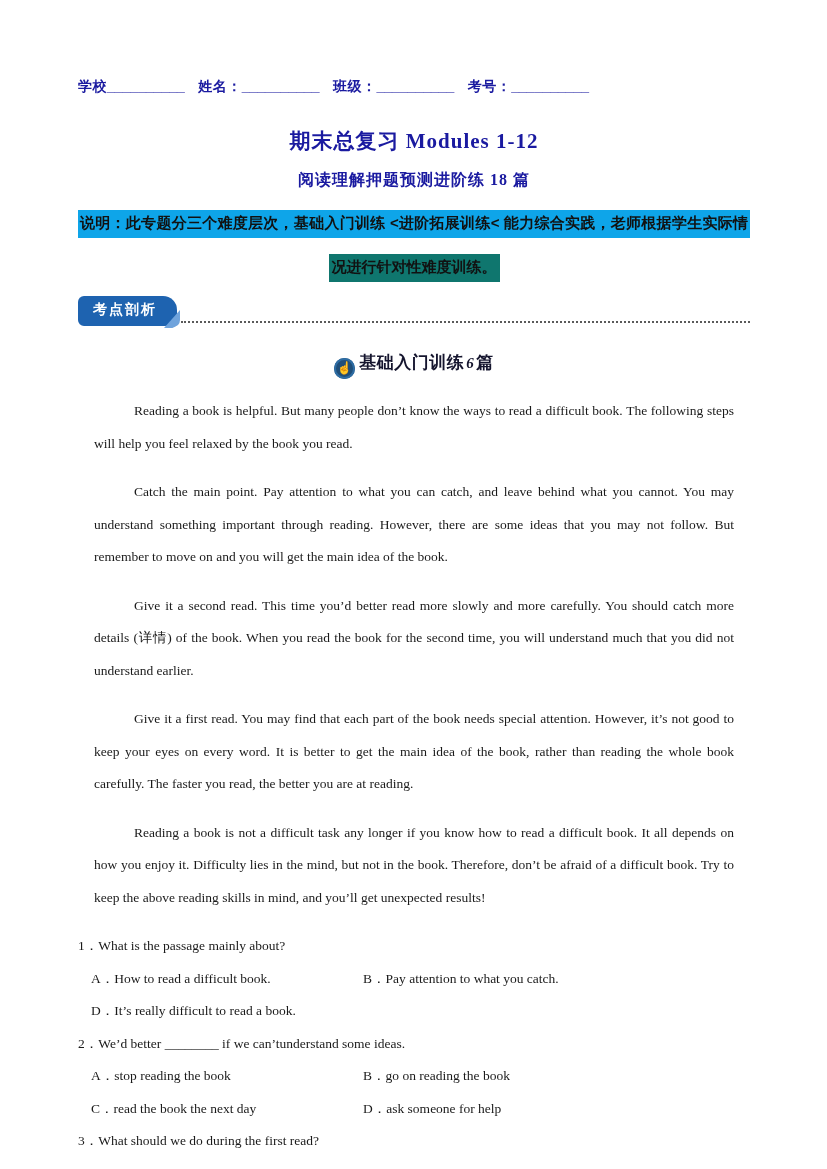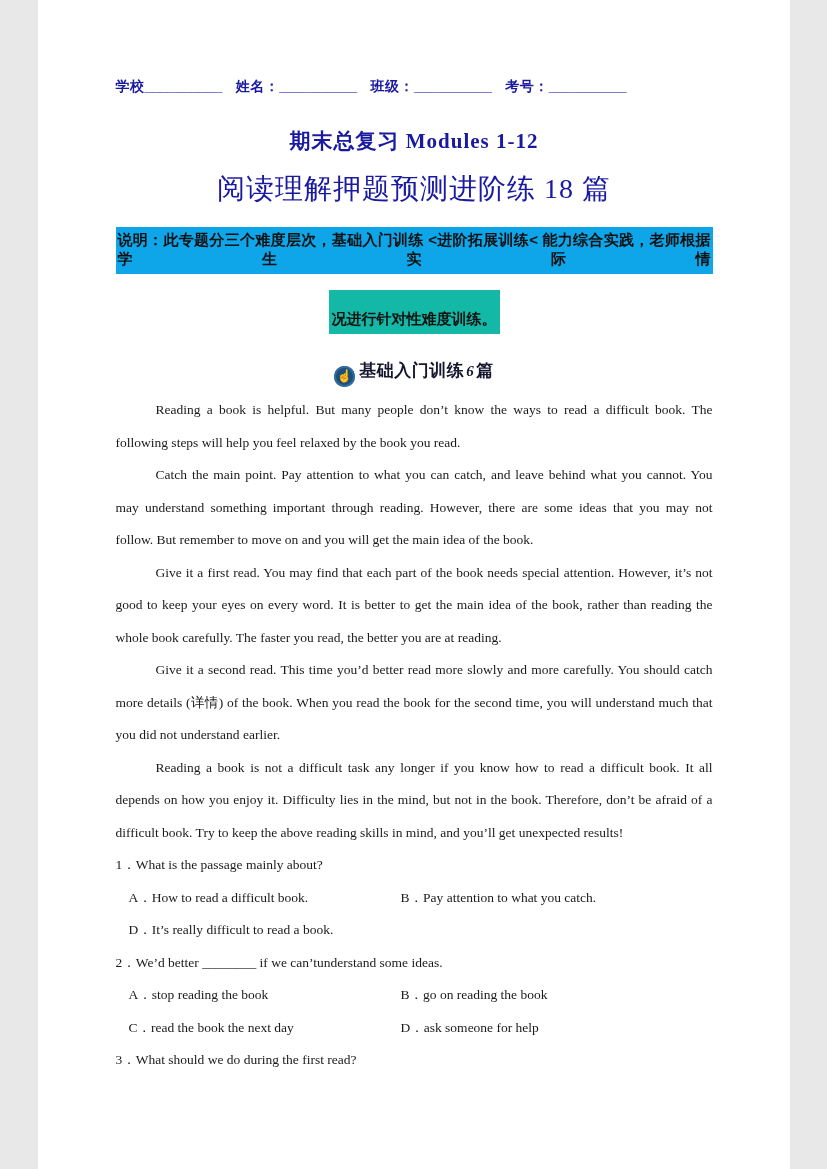--- a/index.html
+++ b/index.html
@@ -1,48 +1,48 @@
 <!DOCTYPE html>
 <html><head>
 <meta charset="utf-8">
 <style>
   html,body{margin:0;padding:0;background:#e8e8e8;}
   .page{
-    width:752px;height:1169px;margin:0 auto;background:#ffffff;
+    width:827px;height:1169px;margin:0 auto;background:#ffffff;
     font-family:"Liberation Serif",serif;color:#1a1a1a;
     position:relative;overflow:hidden;box-sizing:border-box;
     padding:78px 77px 0 78px;
   }
   
   .header-line{
     font-family:"Liberation Sans",sans-serif;
     font-weight:bold;font-size:14px;color:#1a1aa0;
     letter-spacing:.5px;white-space:nowrap;
   }
   .header-field{margin-right:9px;}
   .header-field .blank{font-weight:bold;letter-spacing:0;}
   
   .title1{
     margin:31px 0 0;text-align:center;
     font-size:21px;font-weight:bold;color:#1a1aa0;
     font-family:"Liberation Serif",serif;letter-spacing:1px;
   }
   .title2{
     margin:15px 0 15px;text-align:center;
-    font-size:28px;font-weight:normal;color:#1a1aa0;
+    font-size:16px;font-weight:bold;color:#1a1aa0;
     font-family:"Liberation Serif",serif;letter-spacing:1px;
   }
   
   .notice{margin-top:19px;font-family:"Liberation Sans",sans-serif;font-weight:bold;font-size:15px;color:#111;}
   .notice-line1{
     background:#0ea5e9;padding:4px 2px 5px 2px;
     text-align:justify;text-align-last:justify;
   }
   .notice-line2{margin-top:16px;text-align:center;}
-  .notice-line2 .hl{background:#14b8a6;padding:20px 3px 5px 3px;display:inline-block;}
+  .notice-line2 .hl{background:#0f766e;padding:4px 3px 5px 3px;display:inline-block;}
   
   .tab-row{margin-top:14px;display:flex;align-items:flex-end;}
   .tab{
     position:relative;display:inline-block;
     background:#1e63b0;color:#ffffff;
     font-family:"Liberation Sans",sans-serif;font-weight:bold;font-size:14px;
     padding:5px 20px 7px 15px;letter-spacing:2px;
     border-radius:6px 14px 12px 6px;
   }
   .tab-fold{
@@ -61,21 +61,21 @@
   .badge-icon{
     display:inline-block;width:21px;height:21px;line-height:21px;
     background:#1f4e79;color:#ffffff;border-radius:50%;
     font-size:12px;text-align:center;vertical-align:-4px;margin-right:4px;
     box-shadow:inset 0 0 0 2px #2e6da4;
   }
   .sh-num{font-family:"Liberation Serif",serif;font-style:italic;font-weight:bold;font-size:15px;padding:0 2px;}
   
   .passage{margin-top:7px;}
   .passage p{
-    margin:0;font-size:13.5px;line-height:32.5px;
+    margin:16px;font-size:13.5px;line-height:32.5px;
     text-indent:40px;text-align:justify;
   }
   
   .questions{font-size:13.5px;line-height:32.5px;}
   .q-stem{white-space:nowrap;}
   .options{margin-left:13px;display:grid;grid-template-columns:272px 1fr;}
   .opt{white-space:nowrap;}
 </style>
 </head>
 <body>
@@ -90,30 +90,37 @@
   </div>
 
   <h1 class="title1">期末总复习 Modules 1-12</h1>
   <h2 class="title2">阅读理解押题预测进阶练 18 篇</h2>
 
   <div class="notice">
     <div class="notice-line1">说明：此专题分三个难度层次，基础入门训练 &lt;进阶拓展训练&lt; 能力综合实践，老师根据学生实际情</div>
     <div class="notice-line2"><span class="hl">况进行针对性难度训练。</span></div>
   </div>
 
+  <div class="tab-row">
+    <div class="tab">
+      <span>考点剖析</span>
+      <span class="tab-fold"></span>
+    </div>
+    <div class="dotted-line"></div>
+  </div>
 
   <div class="section-heading">
     <span class="badge-icon"><span>☝</span></span><span>基础入门训练</span><span class="sh-num">6</span><span>篇</span>
   </div>
 
   <div class="passage">
     <p>Reading a book is helpful. But many people don’t know the ways to read a difficult book. The following steps will help you feel relaxed by the book you read.</p>
     <p>Catch the main point. Pay attention to what you can catch, and leave behind what you cannot. You may understand something important through reading. However, there are some ideas that you may not follow. But remember to move on and you will get the main idea of the book.</p>
+    <p>Give it a second read. This time you’d better read more slowly and more carefully. You should catch more details (详情) of the book. When you read the book for the second time, you will understand much that you did not understand earlier.</p>
     <p>Give it a first read. You may find that each part of the book needs special attention. However, it’s not good to keep your eyes on every word. It is better to get the main idea of the book, rather than reading the whole book carefully. The faster you read, the better you are at reading.</p>
-    <p>Give it a second read. This time you’d better read more slowly and more carefully. You should catch more details (详情) of the book. When you read the book for the second time, you will understand much that you did not understand earlier.</p>
     <p>Reading a book is not a difficult task any longer if you know how to read a difficult book. It all depends on how you enjoy it. Difficulty lies in the mind, but not in the book. Therefore, don’t be afraid of a difficult book. Try to keep the above reading skills in mind, and you’ll get unexpected results!</p>
   </div>
 
   <div class="questions">
 
     <div class="question">
       <div class="q-stem"><span>1．</span><span>What is the passage mainly about?</span></div>
       <div class="options">
         <div class="opt"><span>A．</span><span>How to read a difficult book.</span></div>
         <div class="opt"><span>B．</span><span>Pay attention to what you catch.</span></div>

